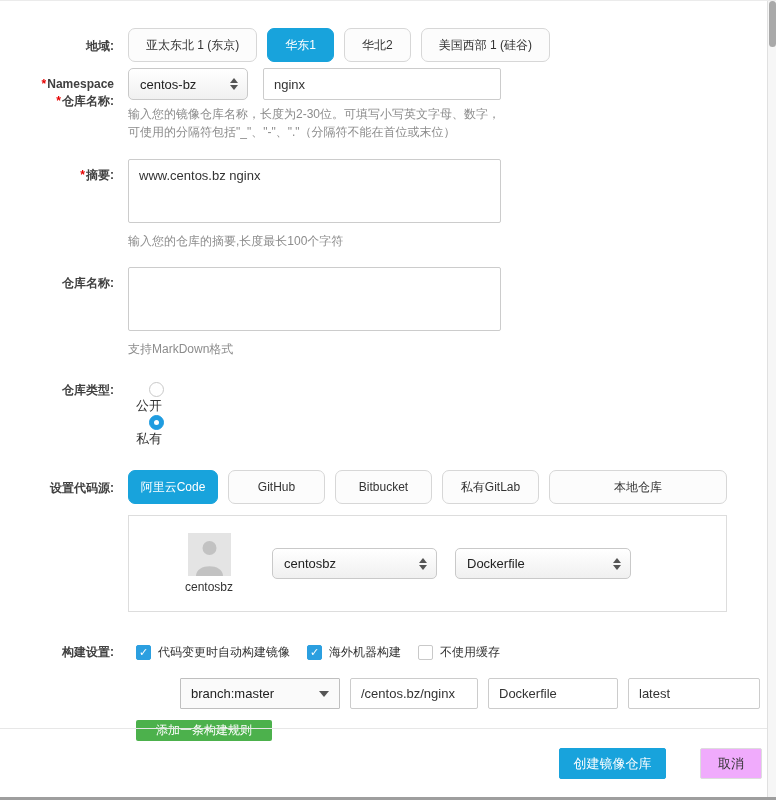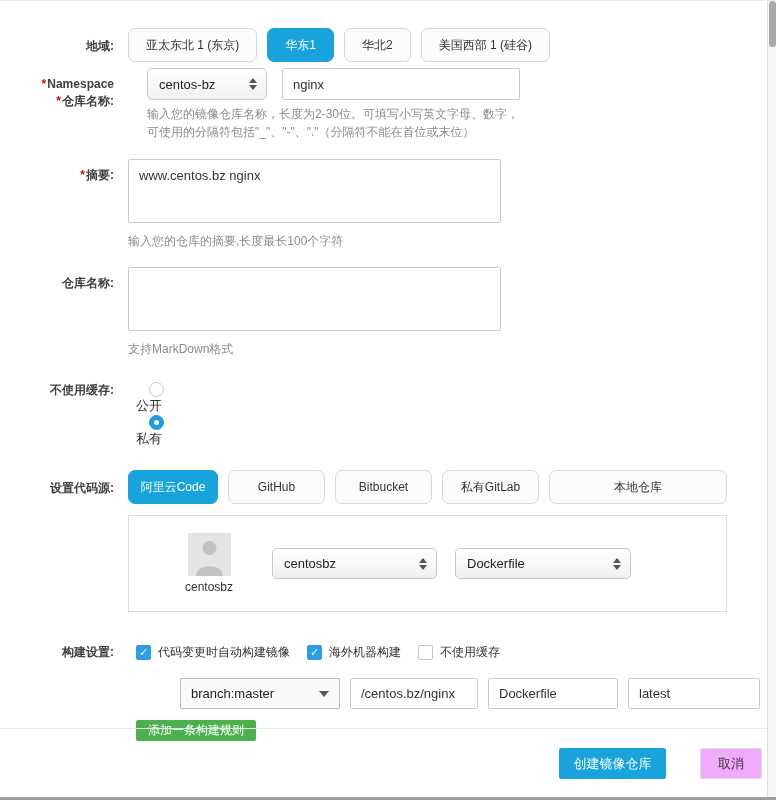--- a/index.html
+++ b/index.html
@@ -99,21 +99,21 @@
     padding: 0 10px; font-size: 13px; color: #222; cursor: pointer; border-radius: 1px; margin-left: 44px;
   }
   .tri-solid-dn { width:0; height:0; border-left:5px solid transparent; border-right:5px solid transparent; border-top:6px solid #555; }
   .rule-input { margin-left: 10px; height: 31px; }
   .rule-input.w1 { width: 128px; }
   .rule-input.w2 { width: 130px; }
   .rule-input.w3 { width: 132px; }
 
   .add-rule-btn {
     margin-top: 11px; margin-left: 8px; height: 21px; line-height: 21px;
-    padding: 0 12px; background: #4cb14c; color: #fff; font-size: 12px;
+    padding: 0 20px; background: #4cb14c; color: #fff; font-size: 12px;
     border: none; border-radius: 2px; cursor: pointer; display: inline-block;
     font-family: inherit;
   }
 
   
   .footer-sep { position: absolute; left: 0; right: 9px; top: 727px; border-top: 1px solid #e7e7e7; }
   .footer-buttons { position: absolute; top: 747px; right: 14px; display: flex; gap: 34px; }
   .create-btn {
     width: 107px; height: 31px; background: #18a3dc; border: 1px solid #18a3dc;
     color: #fff; font-size: 13px; border-radius: 2px; cursor: pointer; font-family: inherit;
@@ -122,21 +122,21 @@
     width: 62px; height: 31px; background: #f0abfc;
     border: 1px solid #ddd; color: #333; font-size: 13px; border-radius: 2px;
     cursor: pointer; font-family: inherit;
   }
 
   
   .scrollbar { position: absolute; top: 0; right: 0; width: 9px; height: 100%; background: #f6f6f6; border-left: 1px solid #e0e0e0; }
   .scrollbar-thumb { position: absolute; top: 0; left: 1px; width: 7px; height: 46px; background: #a9a9a9; border-radius: 4px; }
   .bottom-line { position: absolute; left: 0; right: 0; bottom: 0; height: 3px; background: #9e9e9e; }
 
-  .mt6  { margin-top: 6px; gap: 19px; }
+  .mt6  { margin-top: 6px; }
   .mt18 { margin-top: 18px; }
   .mt17 { margin-top: 17px; }
   .mt22 { margin-top: 22px; }
   .mt31 { margin-top: 31px; }
   .pt10 { padding-top: 10px; }
   .pt8  { padding-top: 8px; }
 </style>
 </head>
 <body>
 
@@ -185,21 +185,21 @@
 
     <div class="row mt17">
       <div class="row-label pt8">仓库名称:</div>
       <div>
         <textarea class="text-area" style=""></textarea>
         <div class="help">支持MarkDown格式</div>
       </div>
     </div>
 
     <div class="row mt22">
-      <div class="row-label" style="padding-top:2px;">不使用缓存:</div>
+      <div class="row-label" style="padding-top:2px;">仓库类型:</div>
       <div class="radio-group">
         <span class="radio"></span>
         <span class="radio-label">公开</span>
         <span class="radio checked"></span>
         <span class="radio-label">私有</span>
       </div>
     </div>
 
     <div class="row mt22">
       <div class="row-label pt10">设置代码源:</div>

